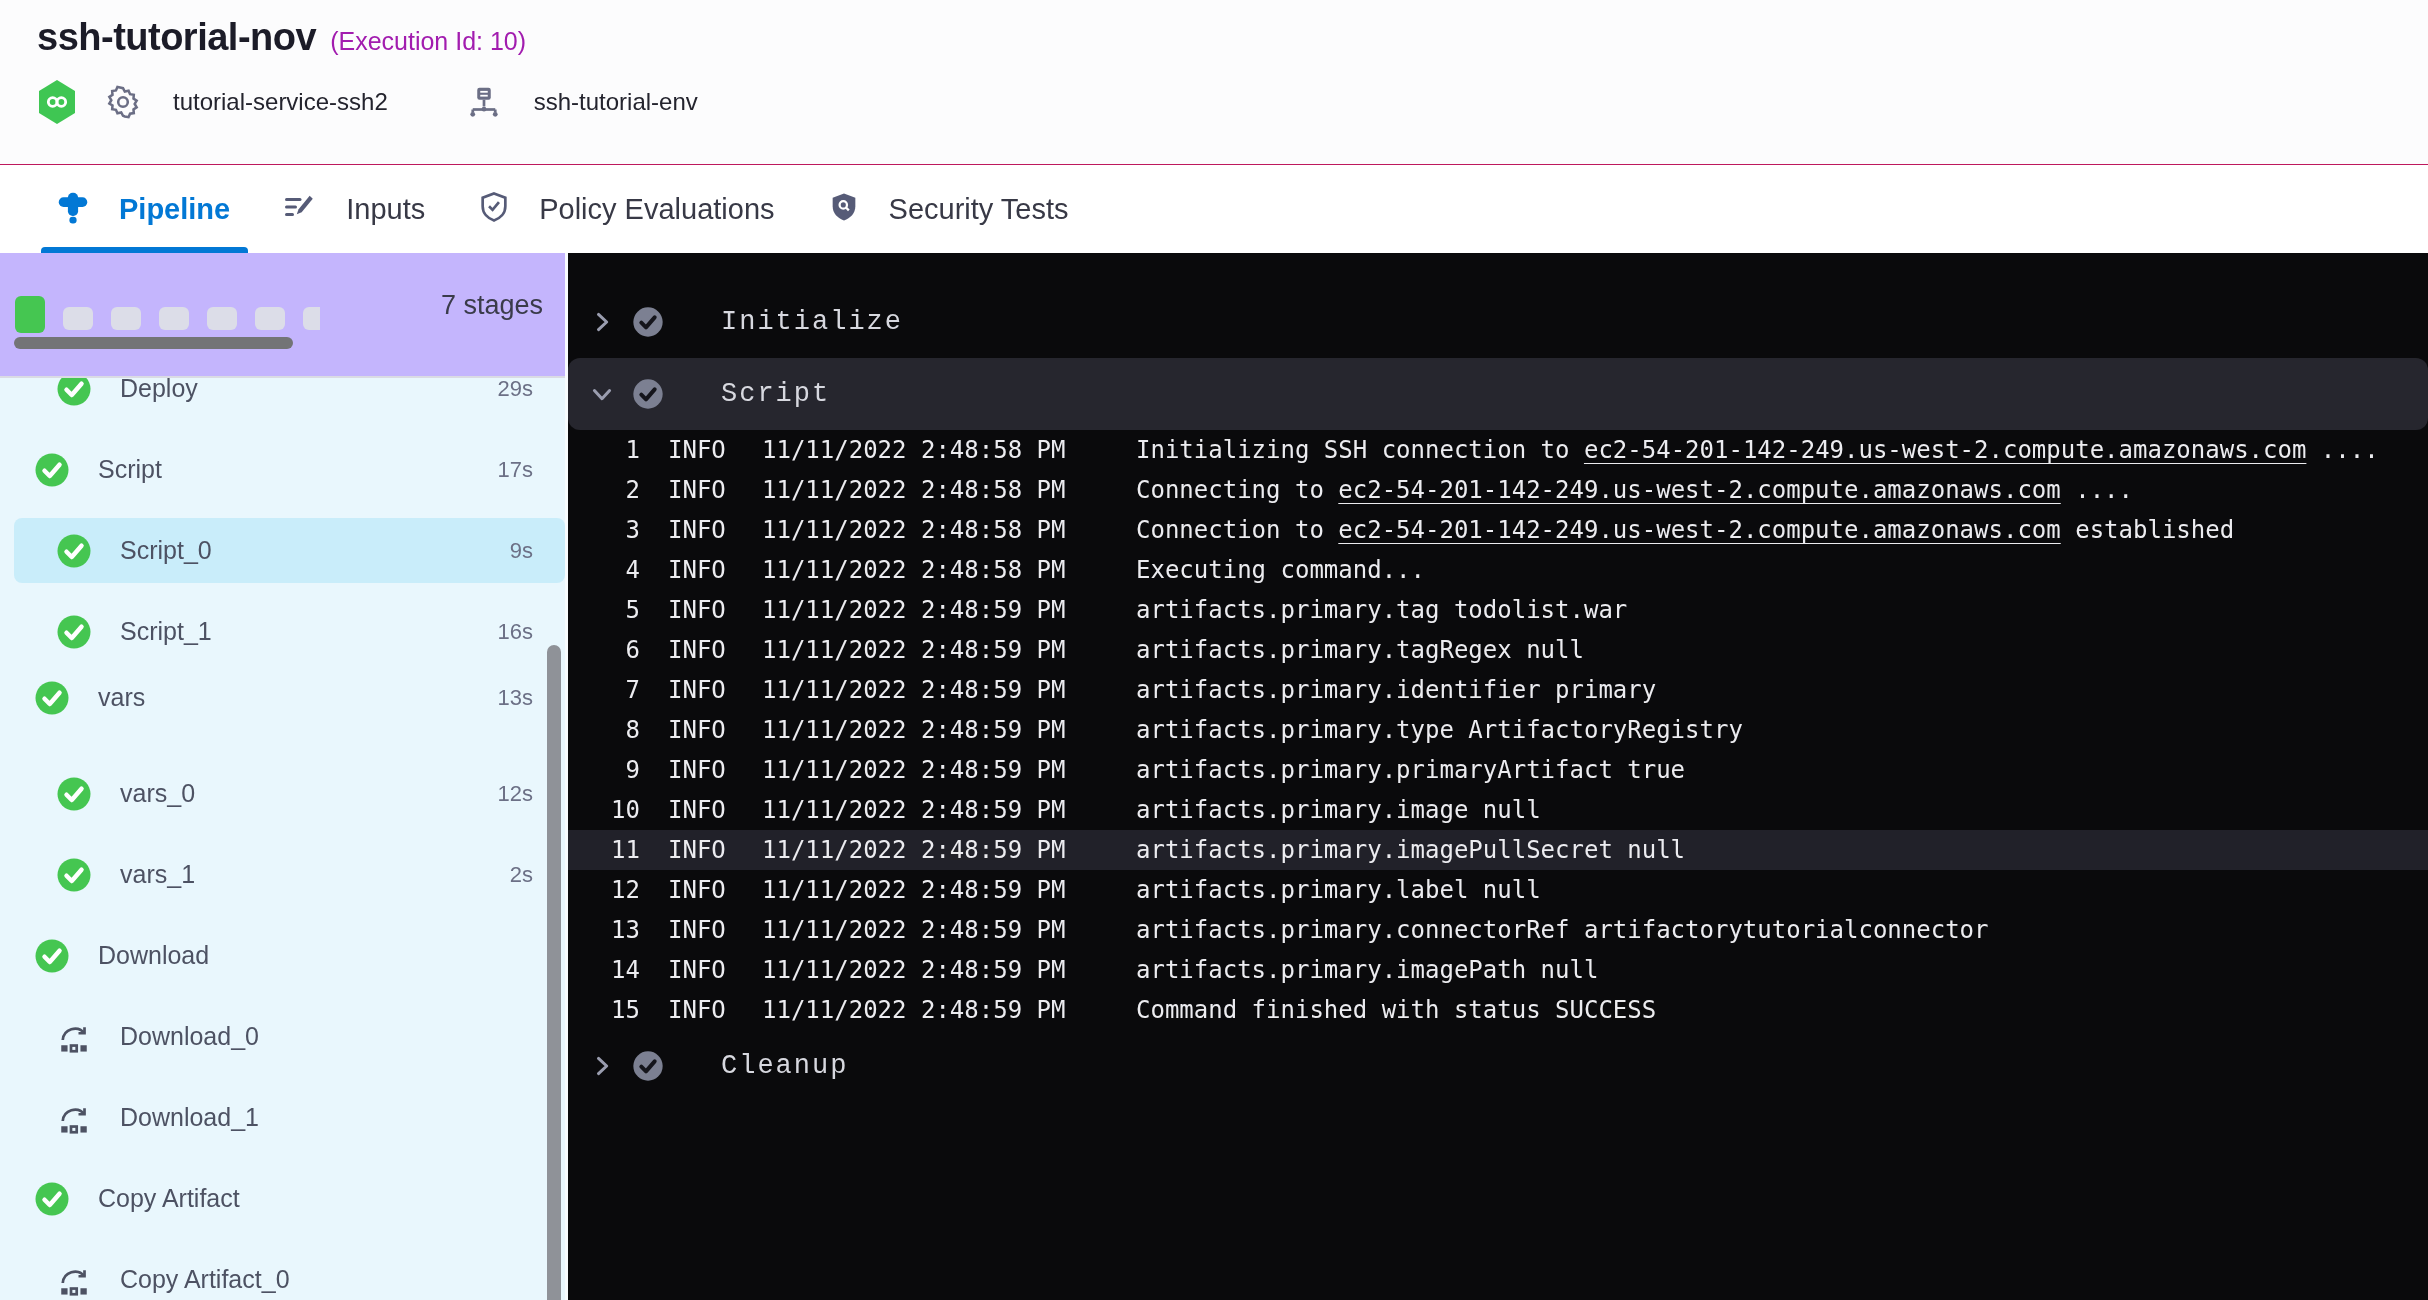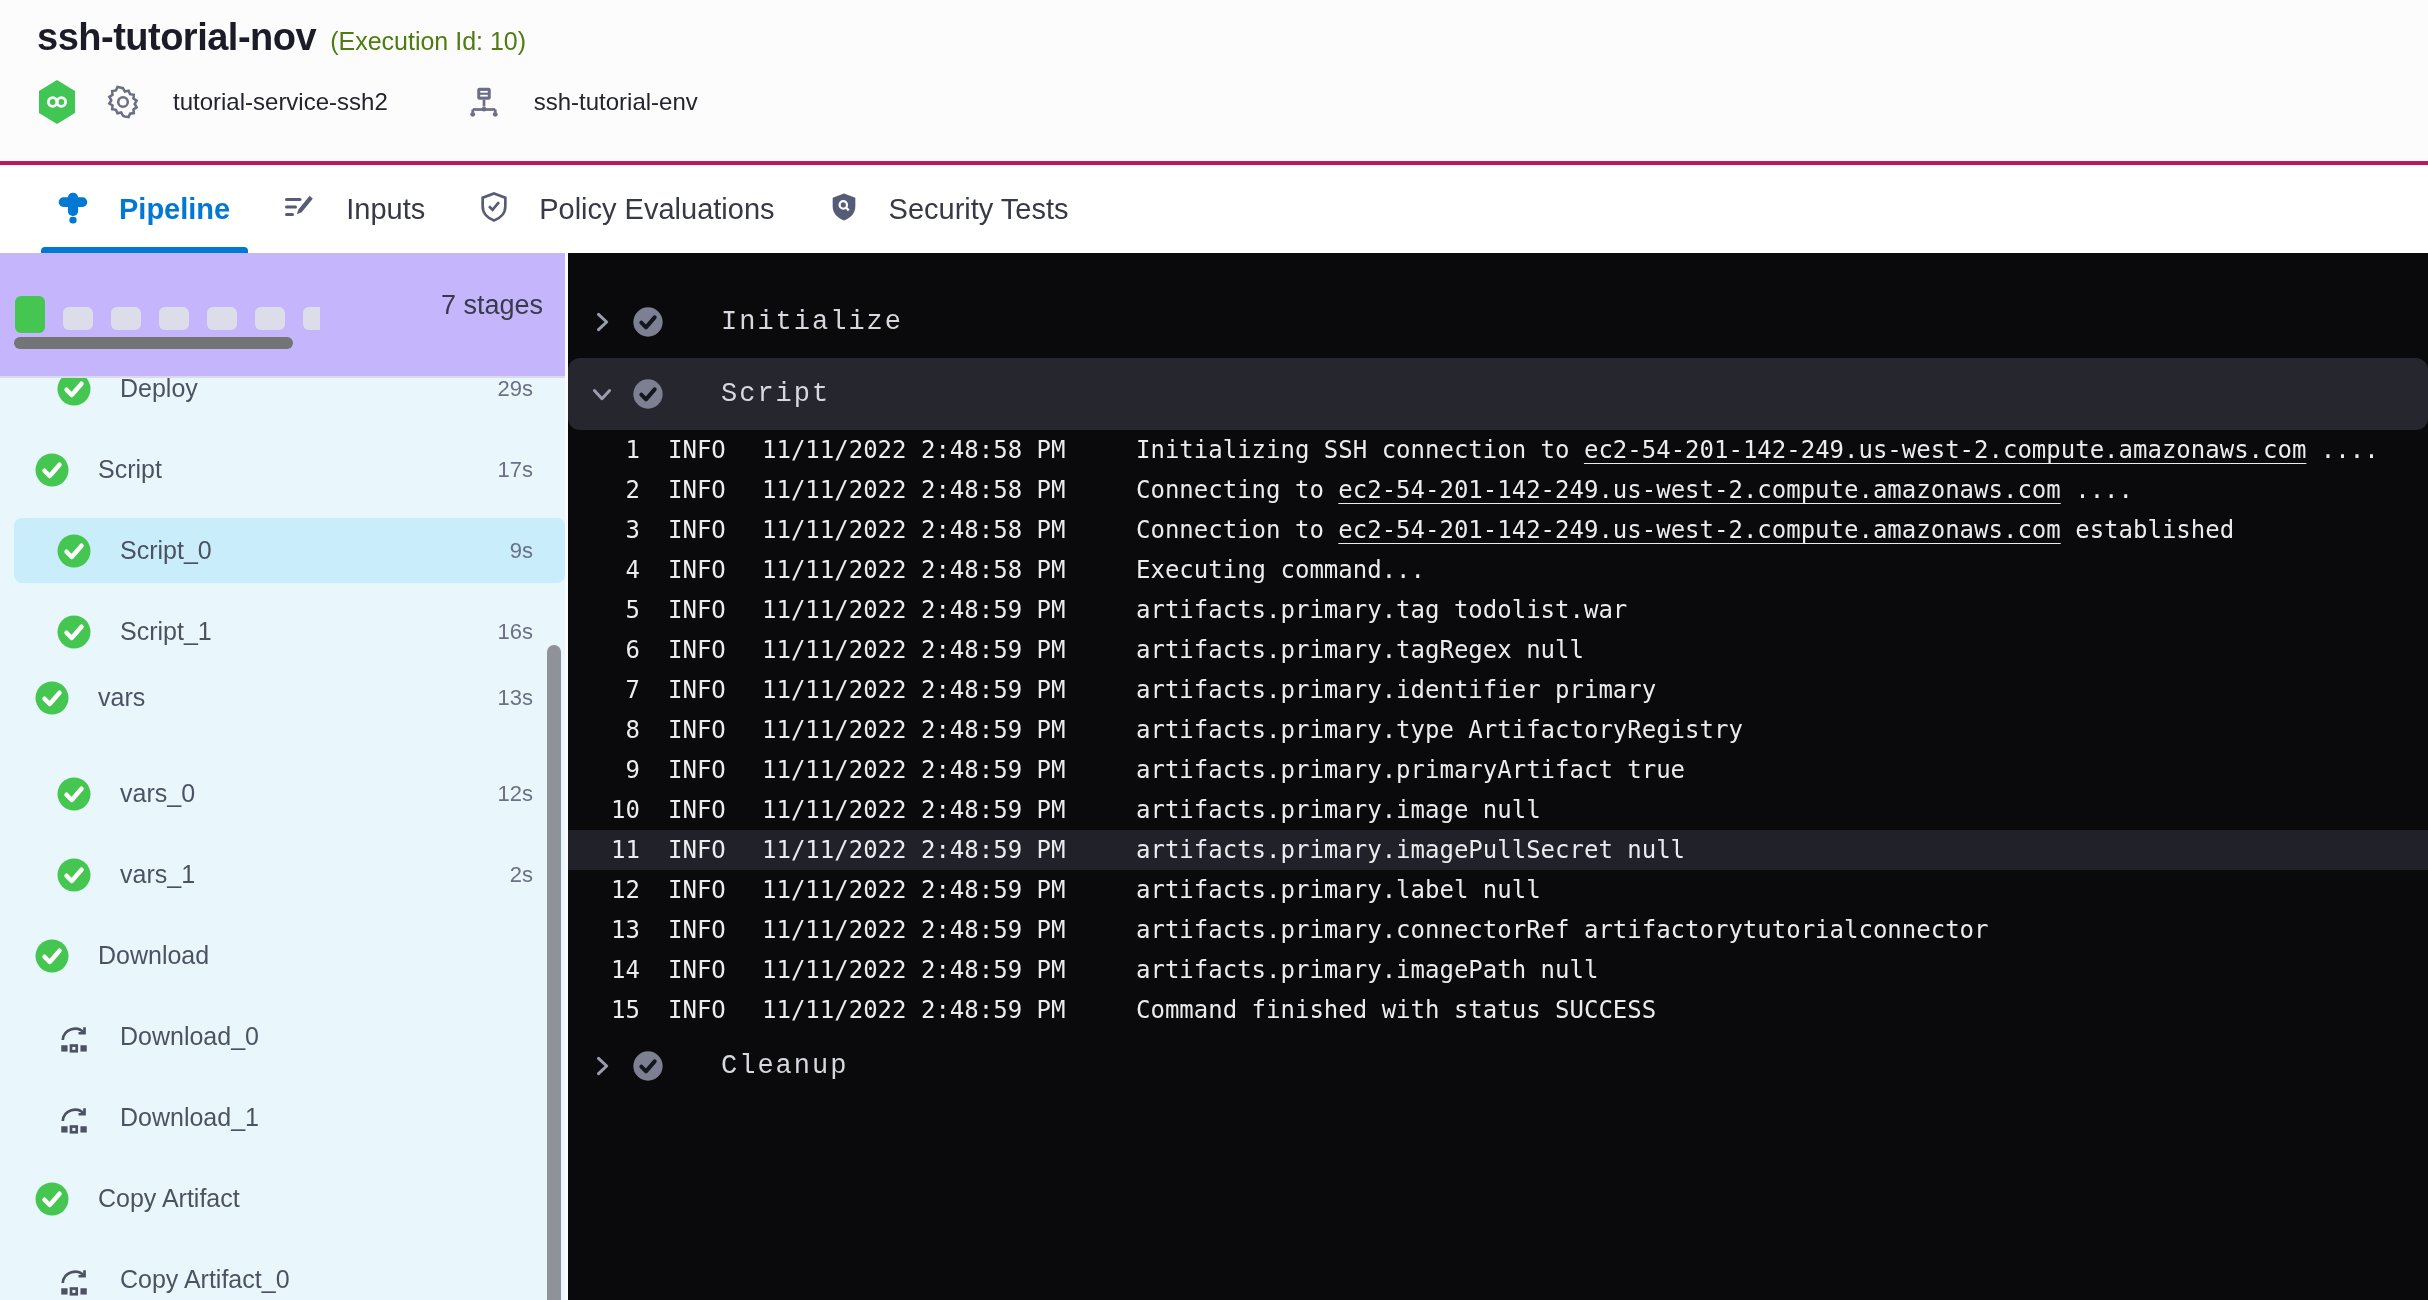--- a/index.html
+++ b/index.html
@@ -1,23 +1,23 @@
 <!DOCTYPE html>
 <html><head>
 <meta charset="utf-8">
 <style>
   * { box-sizing: border-box; margin: 0; padding: 0; }
   html,body { width: 2428px; height: 1300px; overflow: hidden; background:#ffffff;
               font-family: "Liberation Sans", sans-serif; }
 
   
-  .app-header { height:165px; background:#fcfcfd; border-bottom:4px solid #be185d; padding-left:37px; }
+  .app-header { height:165px; background:#fcfcfd; border-bottom:1px solid #be185d; padding-left:37px; }
   .title-row { display:flex; align-items:baseline; padding-top:16px; }
   .page-title { font-size:38px; font-weight:800; color:#1c1c28; letter-spacing:-0.5px; }
-  .exec-id { font-size:25px; color:#4d7c0f; margin-left:14px; font-weight:400; }
+  .exec-id { font-size:25px; color:#a21caf; margin-left:14px; font-weight:400; }
   .meta-row { display:flex; align-items:center; margin-top:22px; height:42px; }
   .hex-badge { width:40px; height:44px; background:#3fc653;
                clip-path:polygon(50% 0,95% 25%,95% 75%,50% 100%,5% 75%,5% 25%);
                display:flex; align-items:center; justify-content:center; }
   .meta-icon { margin-left:28px; display:flex; align-items:center; }
   .meta-text { font-size:24px; color:#24242e; margin-left:32px; }
   .meta-gap { width:50px; }
 
   
   .tabbar { height:88px; background:#ffffff; display:flex; align-items:center; padding-left:55px; }

